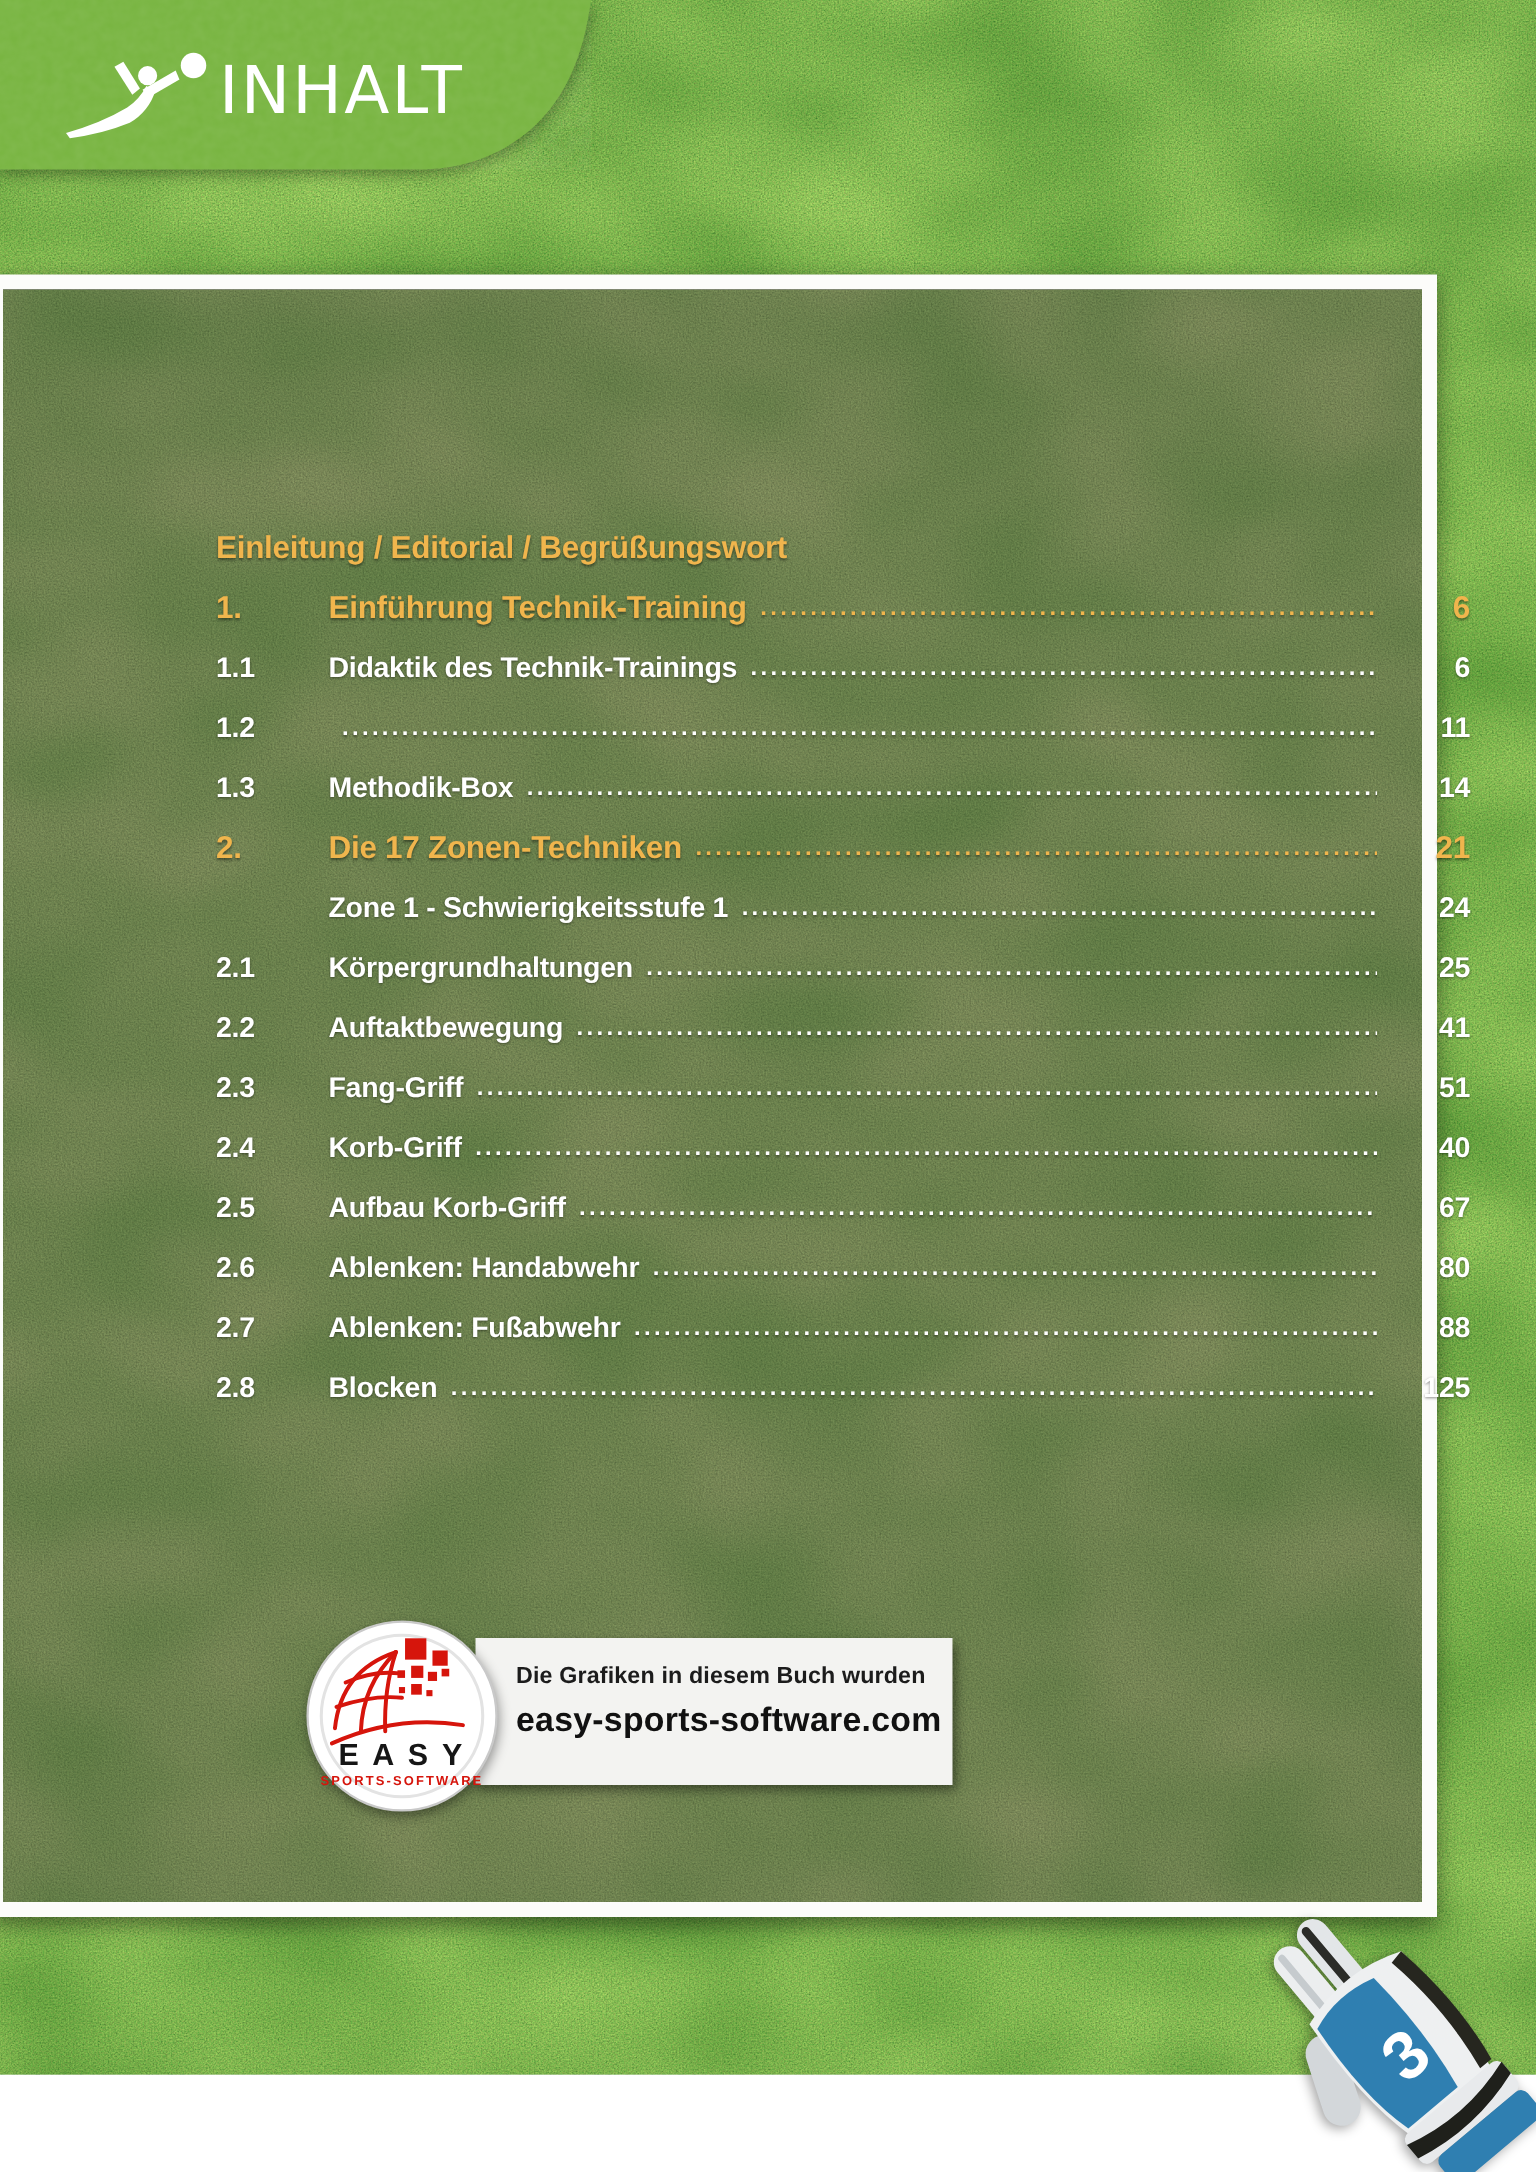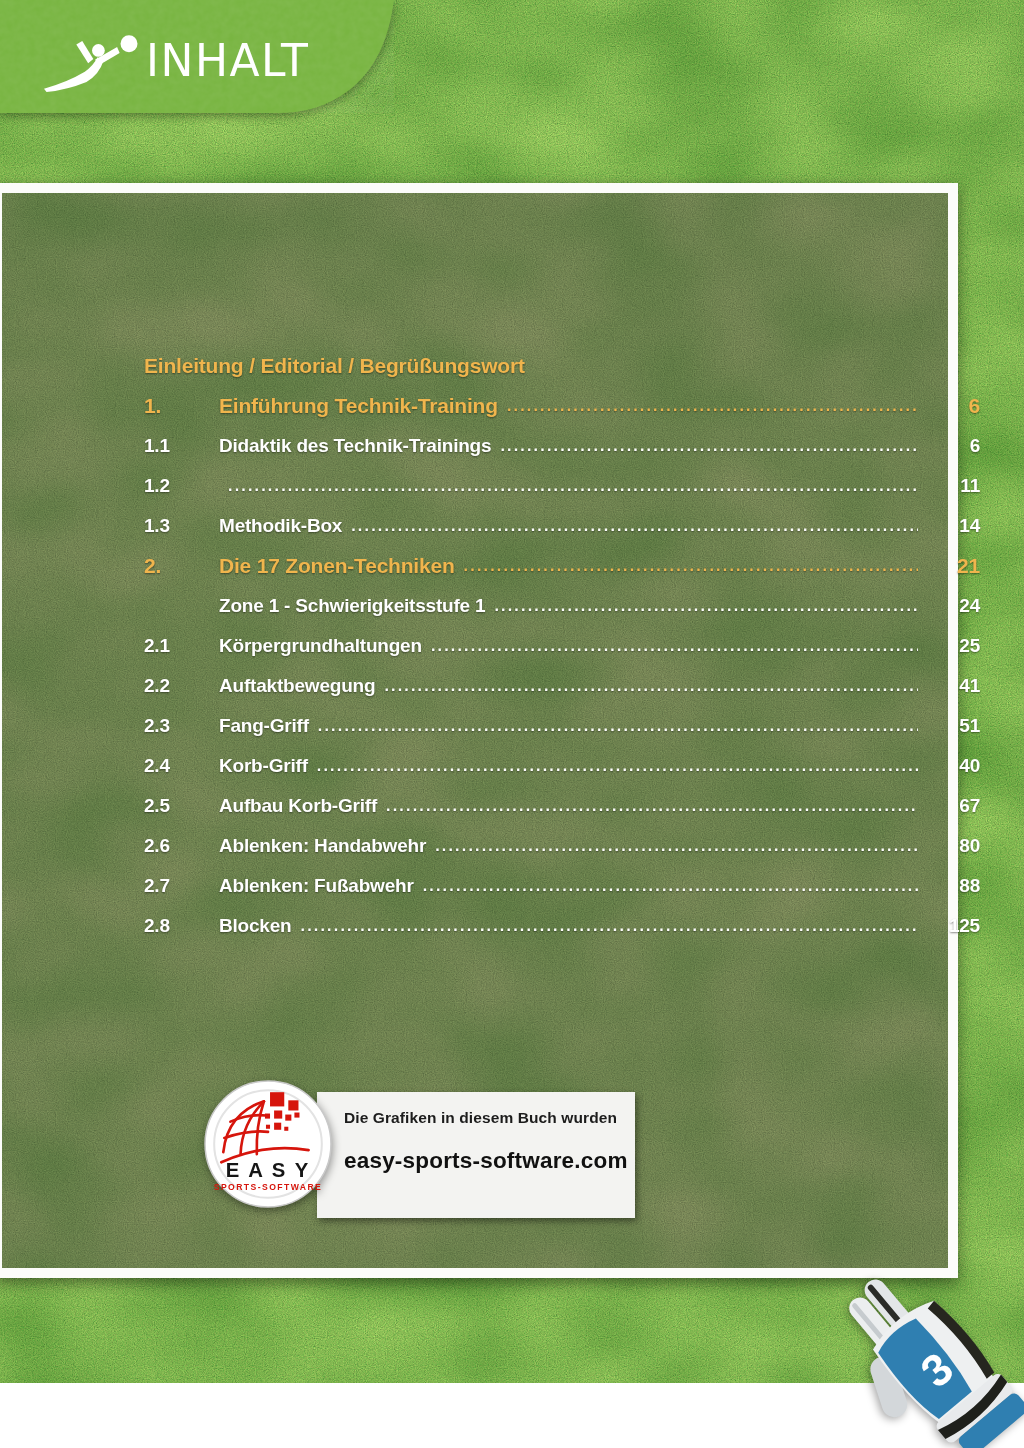--- a/index.html
+++ b/index.html
@@ -62,31 +62,31 @@
   .toc-row .num{width:75px;flex:none;}
   .toc-row .title{flex:none;white-space:nowrap;}
   .toc-row .leader{
     flex:1;overflow:hidden;white-space:nowrap;
     font-size:16px;letter-spacing:2.2px;margin:0 12px 0 9px;
   }
   .toc-row .pageno{flex:none;min-width:50px;text-align:right;}
 
   
   .credit-box{
-    position:absolute;left:323px;top:909px;width:318px;height:126px;
+    position:absolute;left:323px;top:909px;width:318px;height:98px;
     background:#f3f3f1;z-index:2;
     box-shadow:2px 3px 7px rgba(0,0,0,0.45);
     box-sizing:border-box;padding:13px 0 0 27px;
   }
   .credit-line{
     font-size:15.5px;font-weight:bold;color:#1c1c1c;line-height:26px;
     letter-spacing:0.1px;
   }
   .credit-url{
-    font-size:22.5px;font-weight:bold;color:#111111;margin-top:17px;
+    font-size:22.5px;font-weight:bold;color:#111111;margin-top:3px;
     letter-spacing:0.2px;
   }
   .credit-logo{
     position:absolute;left:209px;top:896px;width:130px;height:130px;z-index:3;
     filter:drop-shadow(1px 3px 4px rgba(0,0,0,0.4));
   }
 
   
   .glove{
     position:absolute;right:-16px;bottom:-10px;width:195px;height:205px;z-index:5;

